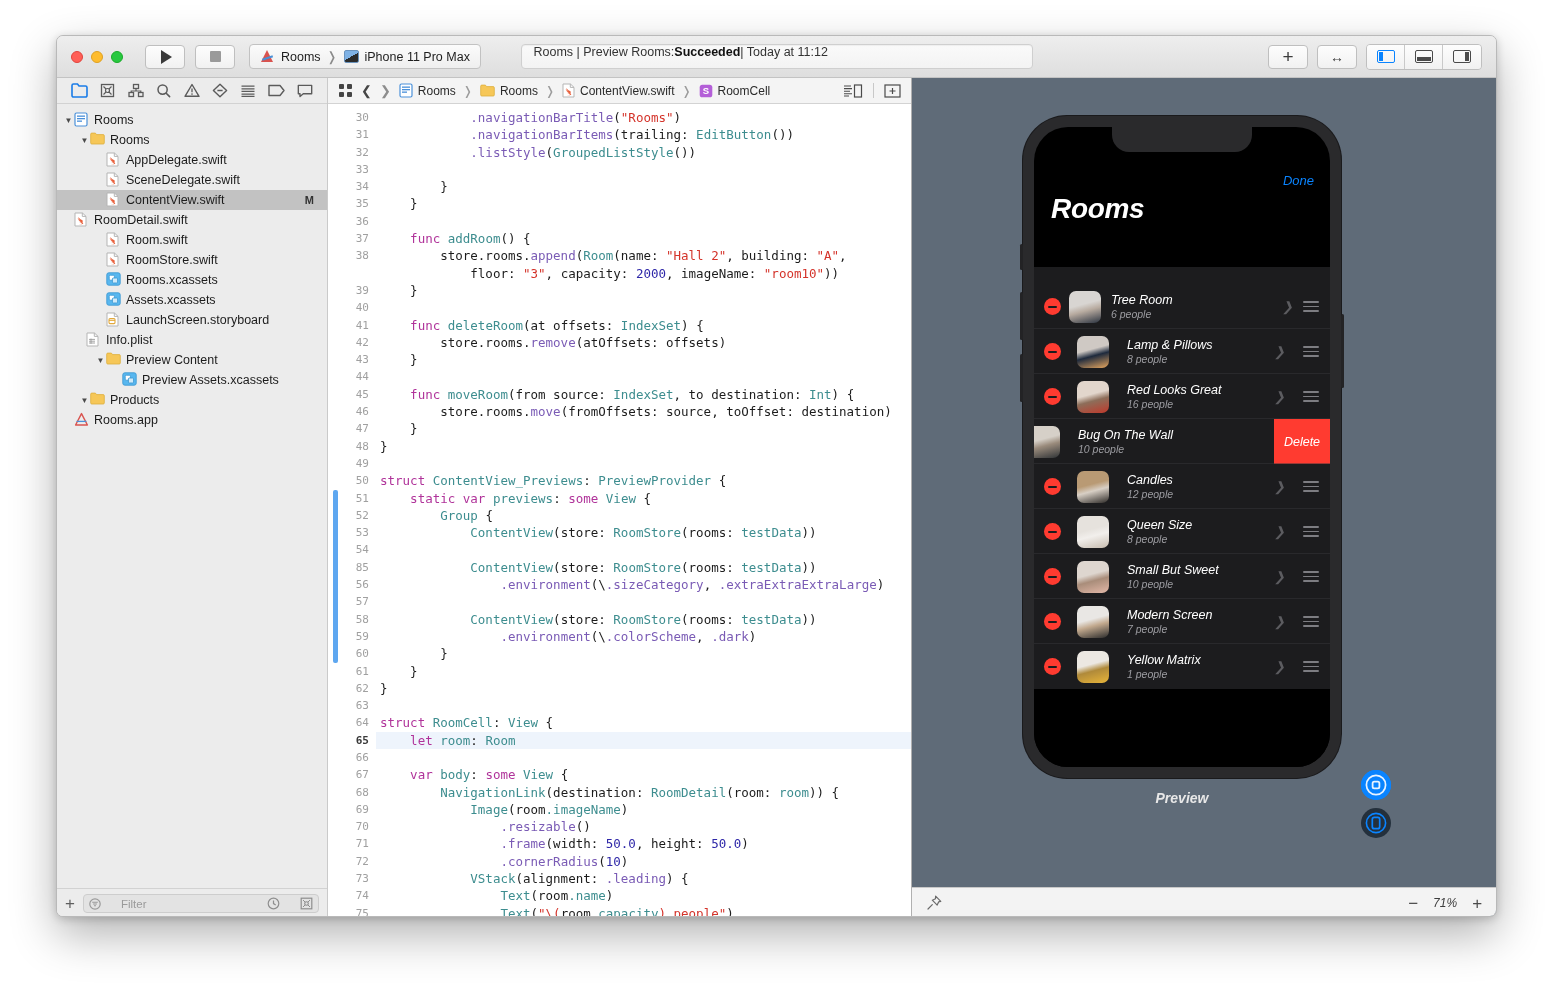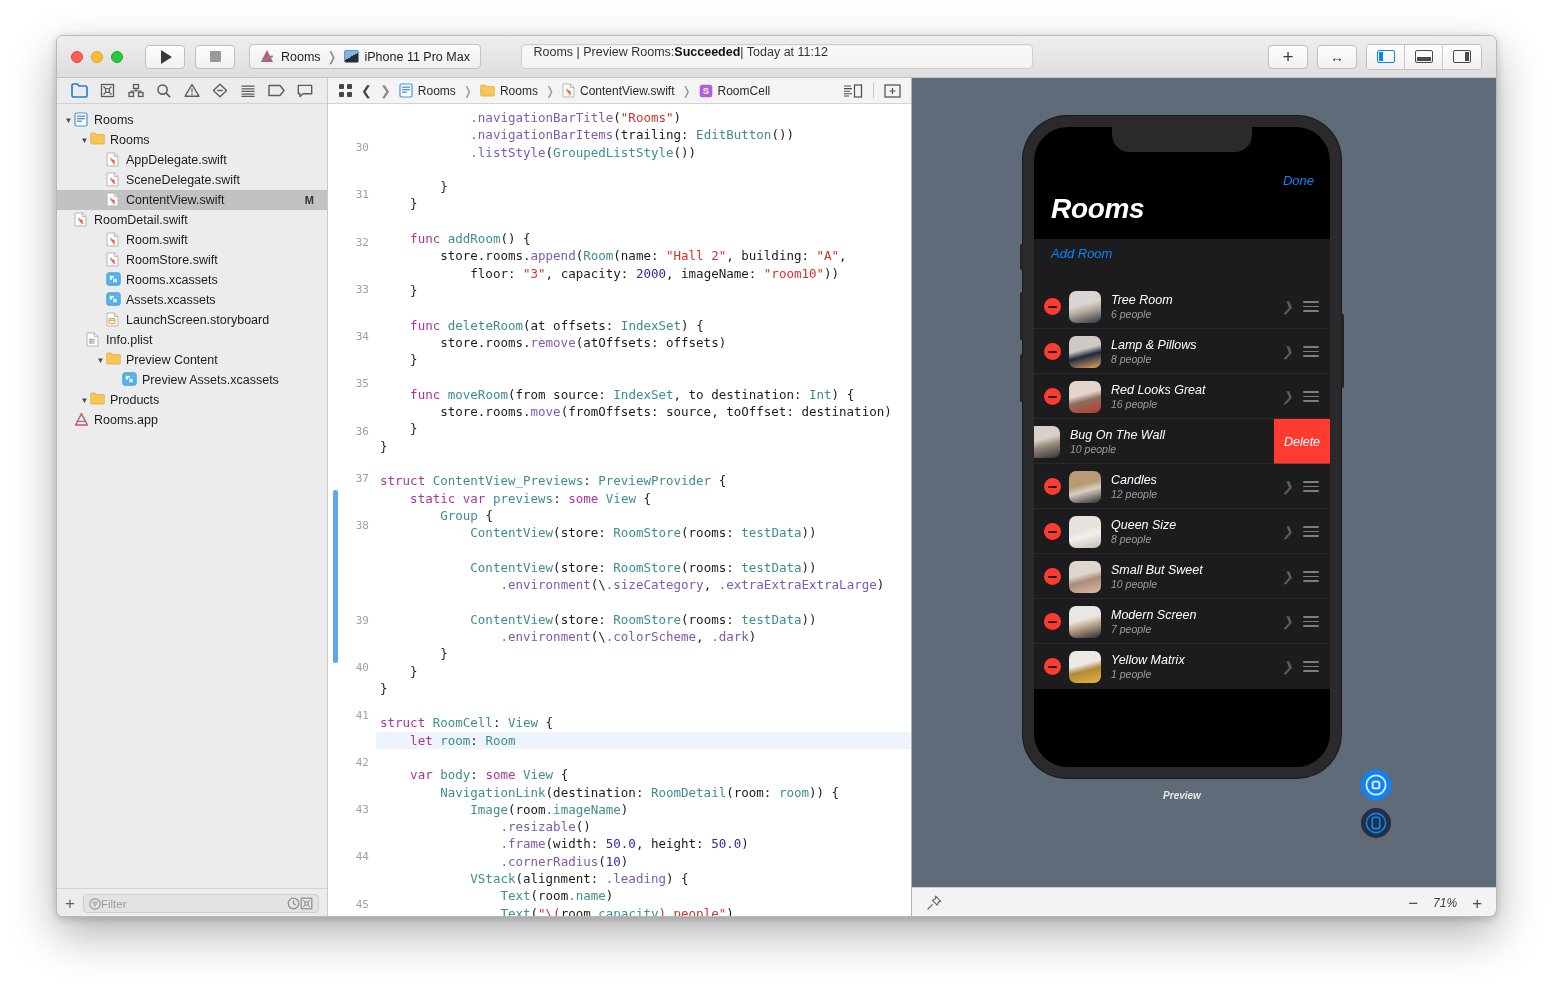--- a/index.html
+++ b/index.html
@@ -111,21 +111,21 @@
   .tw{ width:11px; display:flex; align-items:center; justify-content:center; color:#4a4a4a; font-size:8px;}
   .ico{ width:16px; height:16px; margin-right:4px; flex:0 0 16px; position:relative;}
   svg.ic{display:block;}
   .nav-filter{
     height:30px; border-top:1px solid #d2d2d2; background:#ececec;
     display:flex; align-items:center; padding:0 8px; gap:8px;
   }
   .nf-plus{ font-size:17px;color:#5e5e5e; font-weight:300; line-height:1;}
   .nf-box{
     flex:1; height:19px; background:#e3e3e3; border:1px solid #cdcdcd; border-radius:4px;
-    display:flex; align-items:center; padding:0 5px; gap:0;
+    display:flex; align-items:center; padding:0 5px; gap:20px;
   }
   .nf-box .ph{ font-size:11.5px; color:#9a9a9a; flex:1;}
 
   
   .editor{ flex:1; display:flex; flex-direction:column; background:#ffffff; min-width:0;}
   .jumpbar{
     height:26px; background:#f4f4f4; border-bottom:1px solid #d3d3d3;
     display:flex; align-items:center; padding:0 10px; gap:8px; font-size:12px; color:#2b2b2b;
   }
   .jb-arrow{ color:#8d8d8d; font-size:13px; }
@@ -134,21 +134,21 @@
   .crumb-sep{ color:#9b9b9b; font-size:12px; margin:0 2px;}
   .jb-right{ margin-left:auto; display:flex; align-items:center; gap:10px;}
   .vrule{ width:1px;height:15px;background:#c8c8c8;}
 
   .code-wrap{ flex:1; display:flex; position:relative; overflow:hidden; background:#fff;}
   .gutter{
     width:48px; flex:0 0 48px; background:#fff; position:relative;
     font-family:"DejaVu Sans Mono", monospace; font-size:11px; color:#a0a0a0;
     text-align:right; padding-top:5px;
   }
-  .gutter .ln{ height:17.3px; line-height:17.3px; padding-right:7px;margin-top:30px;}
+  .gutter .ln{ height:17.3px; line-height:17.3px; padding-right:7px;}
   .gutter .ln.cur{ color:#3a3a3a; font-weight:700;}
   .chgbar{ position:absolute; left:5px; width:5px; background:#5ea7f0; border-radius:2px;}
   .code{
     flex:1; padding-top:5px; overflow:hidden;
     font-family:"DejaVu Sans Mono", monospace; font-size:12.5px; color:#1c1c1c;
     white-space:pre; position:relative;
   }
   .cl{ height:17.3px; line-height:17.3px; padding-left:4px;}
   .cl.hl{ background:#eef4fc; }
   .k{color:#b0339a;}      
@@ -188,21 +188,21 @@
     position:absolute; left:0; right:0; top:112px; height:28px;
     background:#1c1c1e; display:flex; align-items:center; padding-left:17px;
     color:#0a84ff; font-size:13px;
   }
   .list-gap{ position:absolute; left:0;right:0; top:140px; height:17px; background:#1c1c1e; }
   .rlist{ position:absolute; left:0; right:0; top:157px; bottom:0; background:#000;}
   .rrow{
     position:relative; height:45px; display:flex; align-items:center;
     background:#1c1c1e; overflow:hidden;
   }
-  .rrow + .rrow{ box-shadow:0 -0.5px 0 #37373a;}
+  .rrow + .rrow{ box-shadow:0 -0.5px 0 #37373a;gap:8px;}
   .minus{
     width:17px;height:17px;border-radius:50%;background:#ff3b30;
     margin-left:10px; flex:0 0 17px; display:flex;align-items:center;justify-content:center;
   }
   .minus:after{ content:""; width:9px;height:2px;background:#1c1c1e; border-radius:1px;}
   .thumb{ width:32px;height:32px;border-radius:7px; margin-left:8px; flex:0 0 32px; overflow:hidden; position:relative;}
   .rtext{ margin-left:10px; flex:1; min-width:0;}
   .rname{ color:#fff; font-size:12.5px; line-height:15px;}
   .rsub{ color:#9d9da2; font-size:10.5px; line-height:13px;}
   .chev{ color:#5c5c60; font-size:13px; margin-right:10px;}
@@ -214,21 +214,21 @@
     color:#fff; font-size:12.5px; display:flex; align-items:center; justify-content:center;
   }
 
   .side-ctrls{ position:absolute; left:449px; top:692px; display:flex; flex-direction:column; gap:8px;}
   .sc{ width:30px;height:30px;border-radius:50%; display:flex;align-items:center;justify-content:center;}
   .sc.live{ background:#0a84ff; box-shadow:0 0 0 2px #0a84ff inset;}
   .sc.dev{ background:#24303c;}
   .sc svg{display:block;}
   .preview-label{
     position:absolute; left:111px; top:712px; width:318px; text-align:center;
-    color:#e8e8e8; font-size:10px; font-weight:700;
+    color:#e8e8e8; font-size:14px; font-weight:700;
   }
 
   .canvas-bar{
     height:31px; background:#f3f3f3; border-top:1px solid #c8c8c8;
     display:flex; align-items:center; padding:0 14px;
   }
   .pin-ico{ color:#6a6a6a;}
   .cb-right{ margin-left:auto; display:flex; align-items:center; gap:15px; color:#3c3c3c; font-size:12px;}
   .zmbtn{ font-size:17px; font-weight:300; line-height:1; color:#4a4a4a;}
 </style>
@@ -667,21 +667,20 @@
 
           <div class="phone">
             <div class="btn-sil sil-l1"></div>
             <div class="btn-sil sil-l2"></div>
             <div class="btn-sil sil-l3"></div>
             <div class="btn-sil sil-r1"></div>
             <div class="screen">
               <div class="notch"></div>
               <div class="nav-done">Done</div>
               <div class="big-title">Rooms</div>
-              <div class="add-room">Add Room</div>
               <div class="list-gap"></div>
               <div class="rlist">
                   <div class="rrow">
                     <div class="minus"></div>
                     <div class="thumb" style="background: linear-gradient(165deg, rgb(216, 213, 210) 0%, rgb(216, 213, 210) 42%, rgb(184, 171, 160) 60%, rgb(43, 51, 64) 100%);"></div>
                     <div class="rtext">
                       <div class="rname">Tree Room</div>
                       <div class="rsub">6 people</div>
                     </div>
                     <div class="chev">❯</div>

